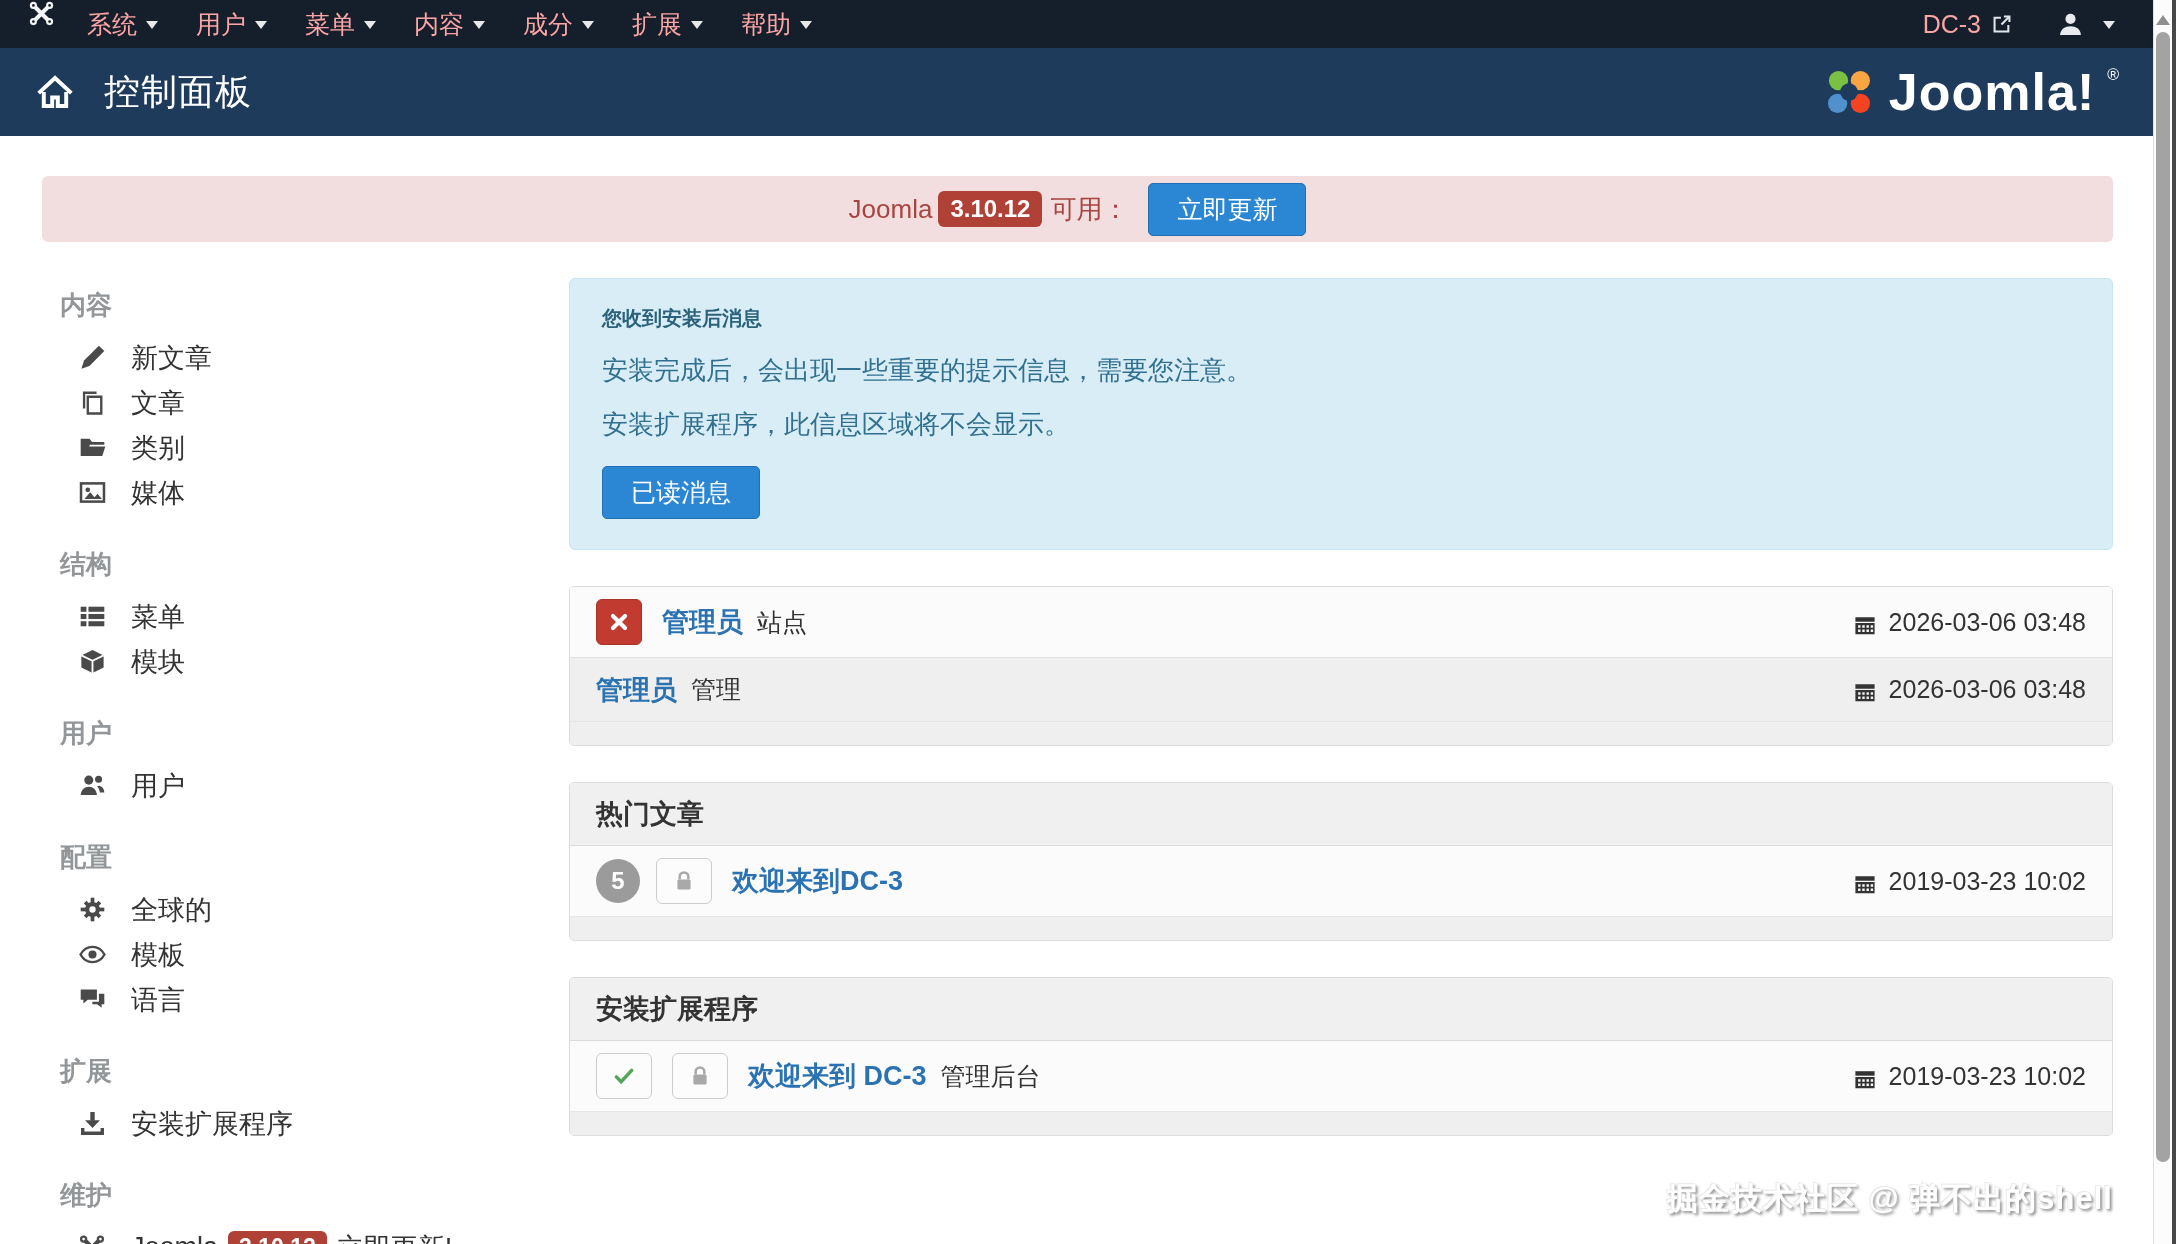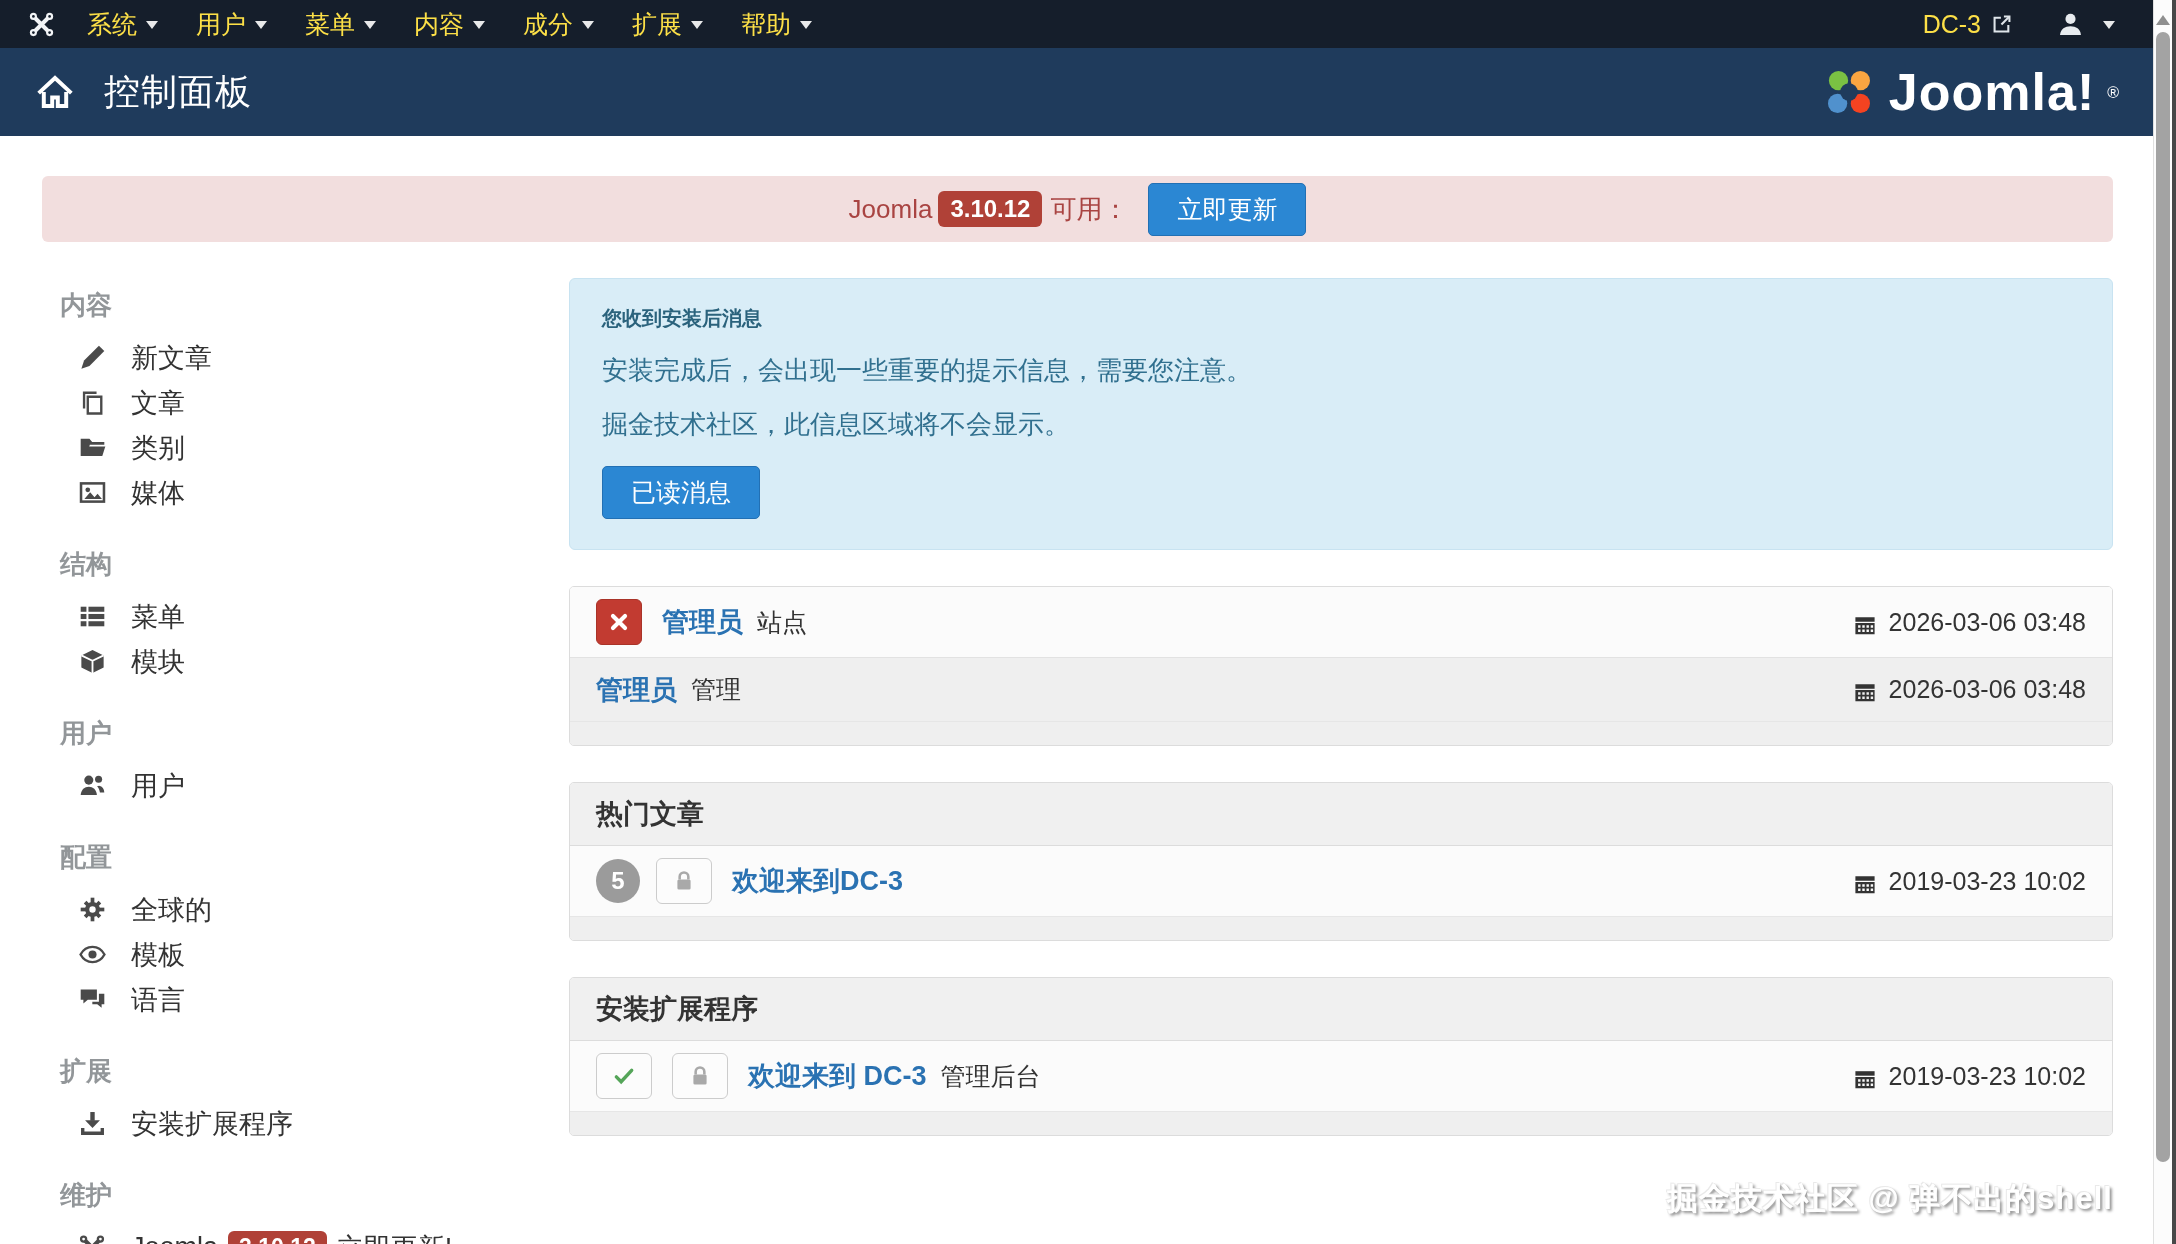--- a/index.html
+++ b/index.html
@@ -1,32 +1,32 @@
 <!DOCTYPE html>
 <html><head>
 <meta charset="utf-8">
 <style>
   * { margin:0; padding:0; box-sizing:border-box; }
   html,body { width:2176px; height:1244px; }
   body { font-family:"Liberation Sans","DejaVu Sans",sans-serif; background:#fff; position:relative; overflow:hidden; }
   .page { position:absolute; left:0; top:0; width:2153px; height:1244px; background:#fff; }
 
   
-  .menubar { height:48px; background:#151e2b; display:flex; align-items:center; padding:0 28px; color:#fde047; }
+  .menubar { height:48px; background:#151e2b; display:flex; padding:0 28px; color:#fca5a5; }
   .brand-icon { margin-right:20px; display:flex; }
   .menu-item { display:flex; align-items:center; height:48px; padding:0 12px; margin-right:14px; font-size:25px; cursor:pointer; }
   .caret { width:0; height:0; border:6px solid transparent; border-top:8px solid rgba(255,255,255,.9); margin:8px 0 0 9px; }
   .menubar-right { margin-left:auto; display:flex; align-items:center; gap:14px; font-size:25px; padding-right:10px; }
   .site-link { display:flex; align-items:center; gap:10px; cursor:pointer; }
   .user-menu { display:flex; align-items:center; gap:10px; margin-left:30px; cursor:pointer; }
 
   
   .header { height:88px; background:#1f3b5c; display:flex; align-items:center; padding:0 34px; }
   .header-title { color:#fff; font-size:36px; margin-left:28px; letter-spacing:1px; }
-  .logo { margin-left:auto; display:flex; align-items:center; gap:12px; }
+  .logo { margin-left:auto; display:flex; align-items:flex-start; gap:12px; }
   .logo-text { color:#fff; font-size:52px; font-weight:bold; line-height:56px; letter-spacing:1px; }
   .logo-reg { color:#fff; font-size:16px; margin-top:2px; }
 
   
   .alert { margin:40px 40px 0 42px; height:66px; background:#f2dede; border-radius:6px;
            display:flex; align-items:center; justify-content:center; font-size:26px; color:#a94442; }
   .badge-red { background:#b04137; color:#fff; font-weight:bold; border-radius:6px; padding:4px 12px; margin:0 8px 0 6px; font-size:24px; }
   .btn-blue { background:#2b87d3; border:1px solid #2270b4; color:#fff; border-radius:5px; font-size:25px;
               padding:9px 28px; margin-left:20px; cursor:pointer; font-family:inherit; }
 
@@ -355,21 +355,21 @@
 
       </div>
 
     </div>
 
     <div class="main">
 
       <div class="infobox">
         <div class="infobox-title">您收到安装后消息</div>
         <div class="infobox-p">安装完成后，会出现一些重要的提示信息，需要您注意。</div>
-        <div class="infobox-p">掘金技术社区，此信息区域将不会显示。</div>
+        <div class="infobox-p">安装扩展程序，此信息区域将不会显示。</div>
         <button class="btn-blue">已读消息</button>
       </div>
 
       <div class="panel">
         <div class="p-row odd">
           <button class="btn-close">
             <svg viewBox="0 0 16 16" width="22" height="22">
                 <path d="M3.6 3.6l8.8 8.8M12.4 3.6l-8.8 8.8" stroke="#fff" stroke-width="3" stroke-linecap="round"></path>
               </svg>
           </button>

